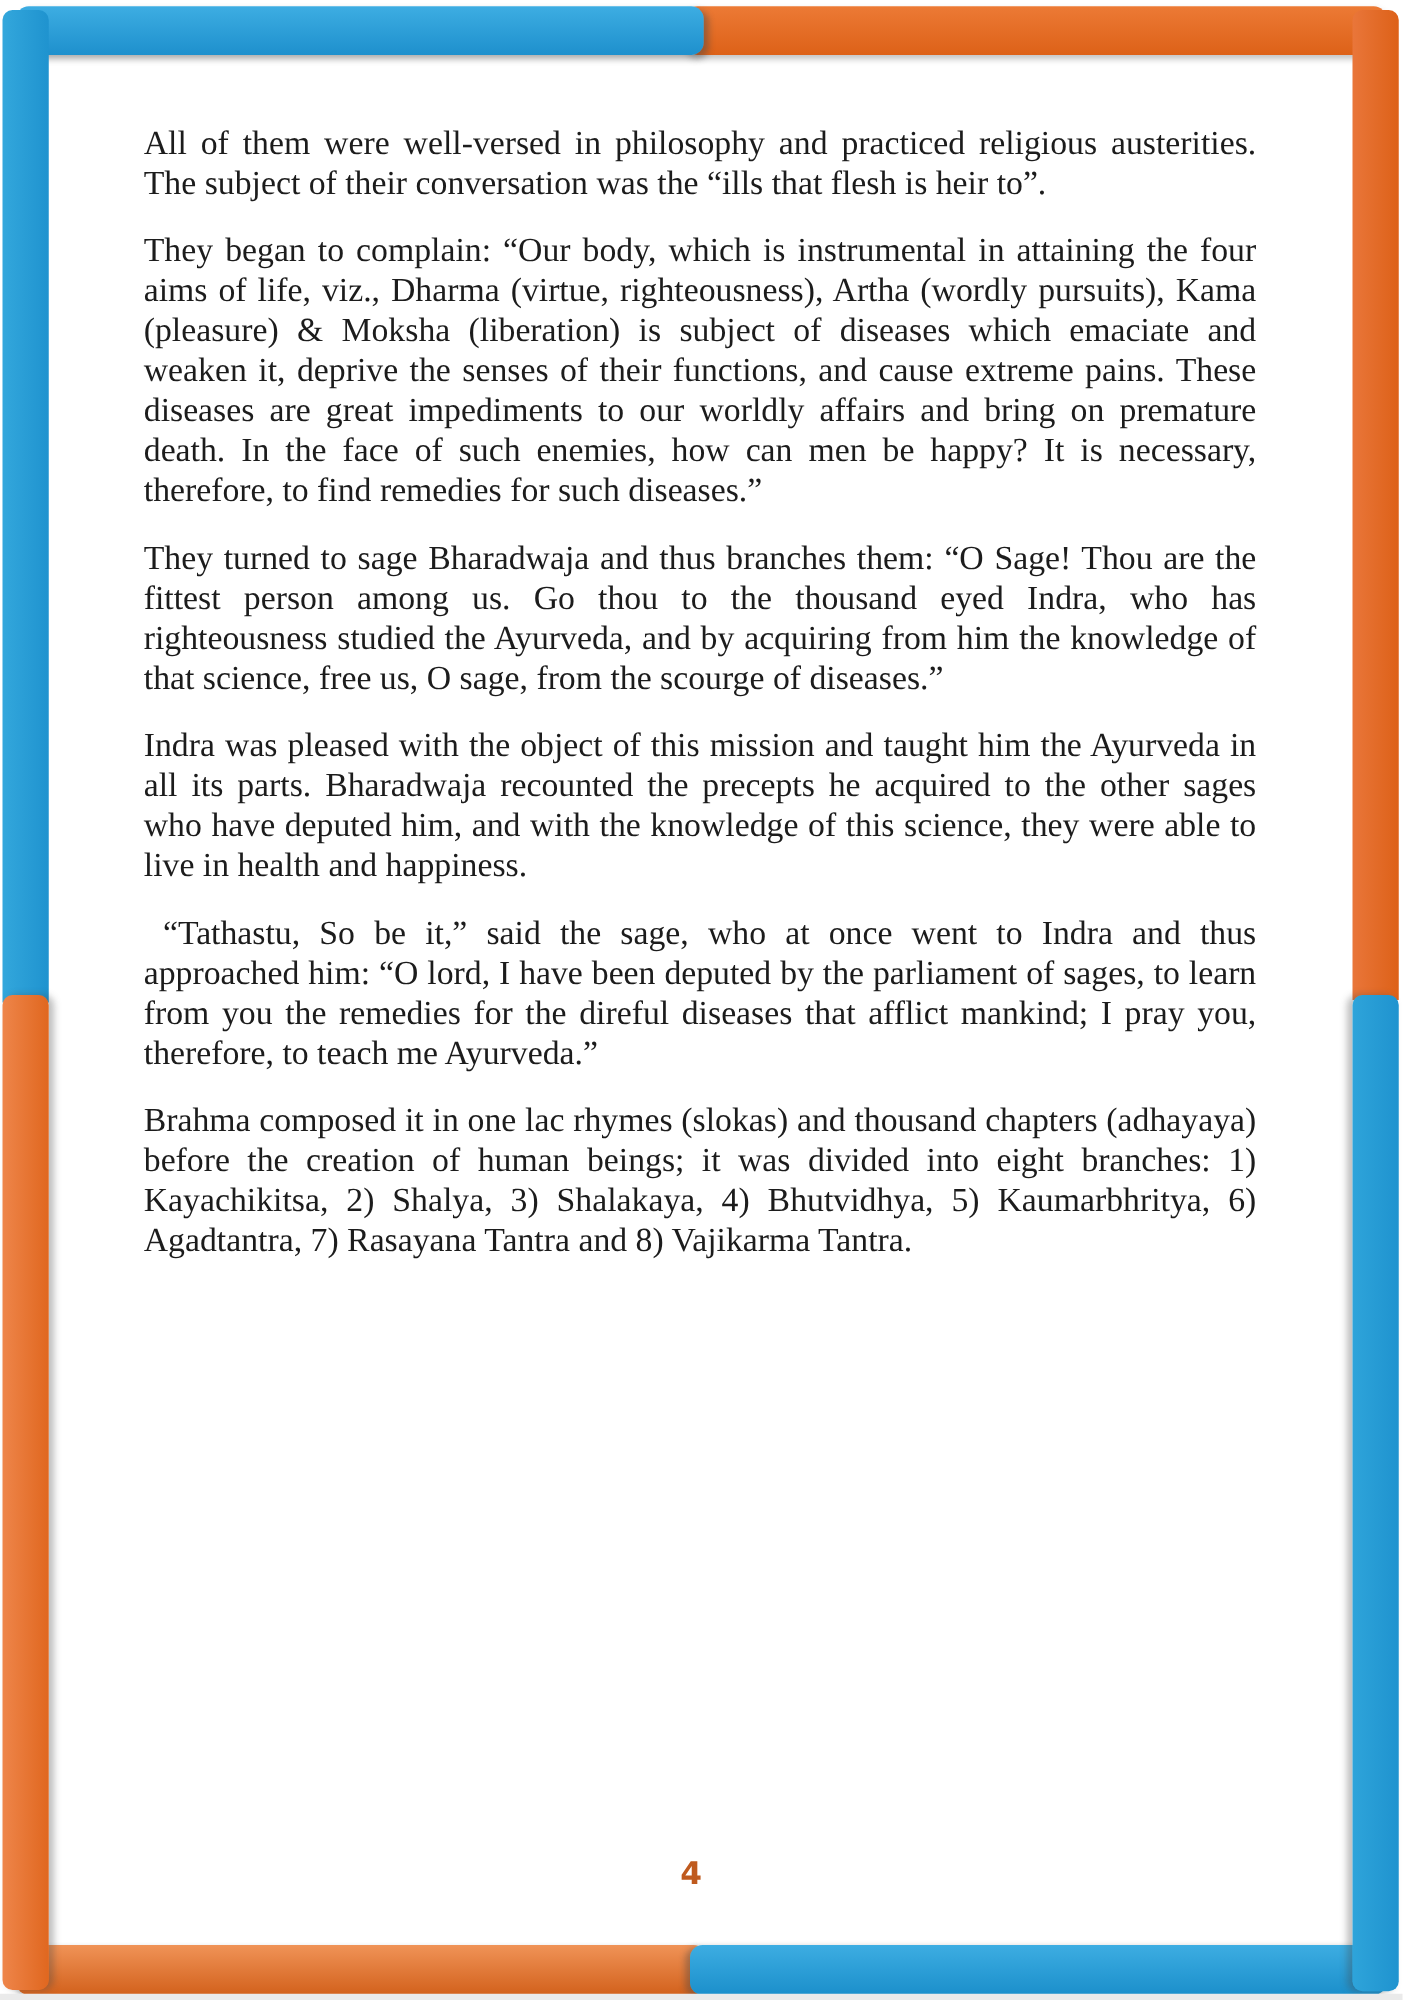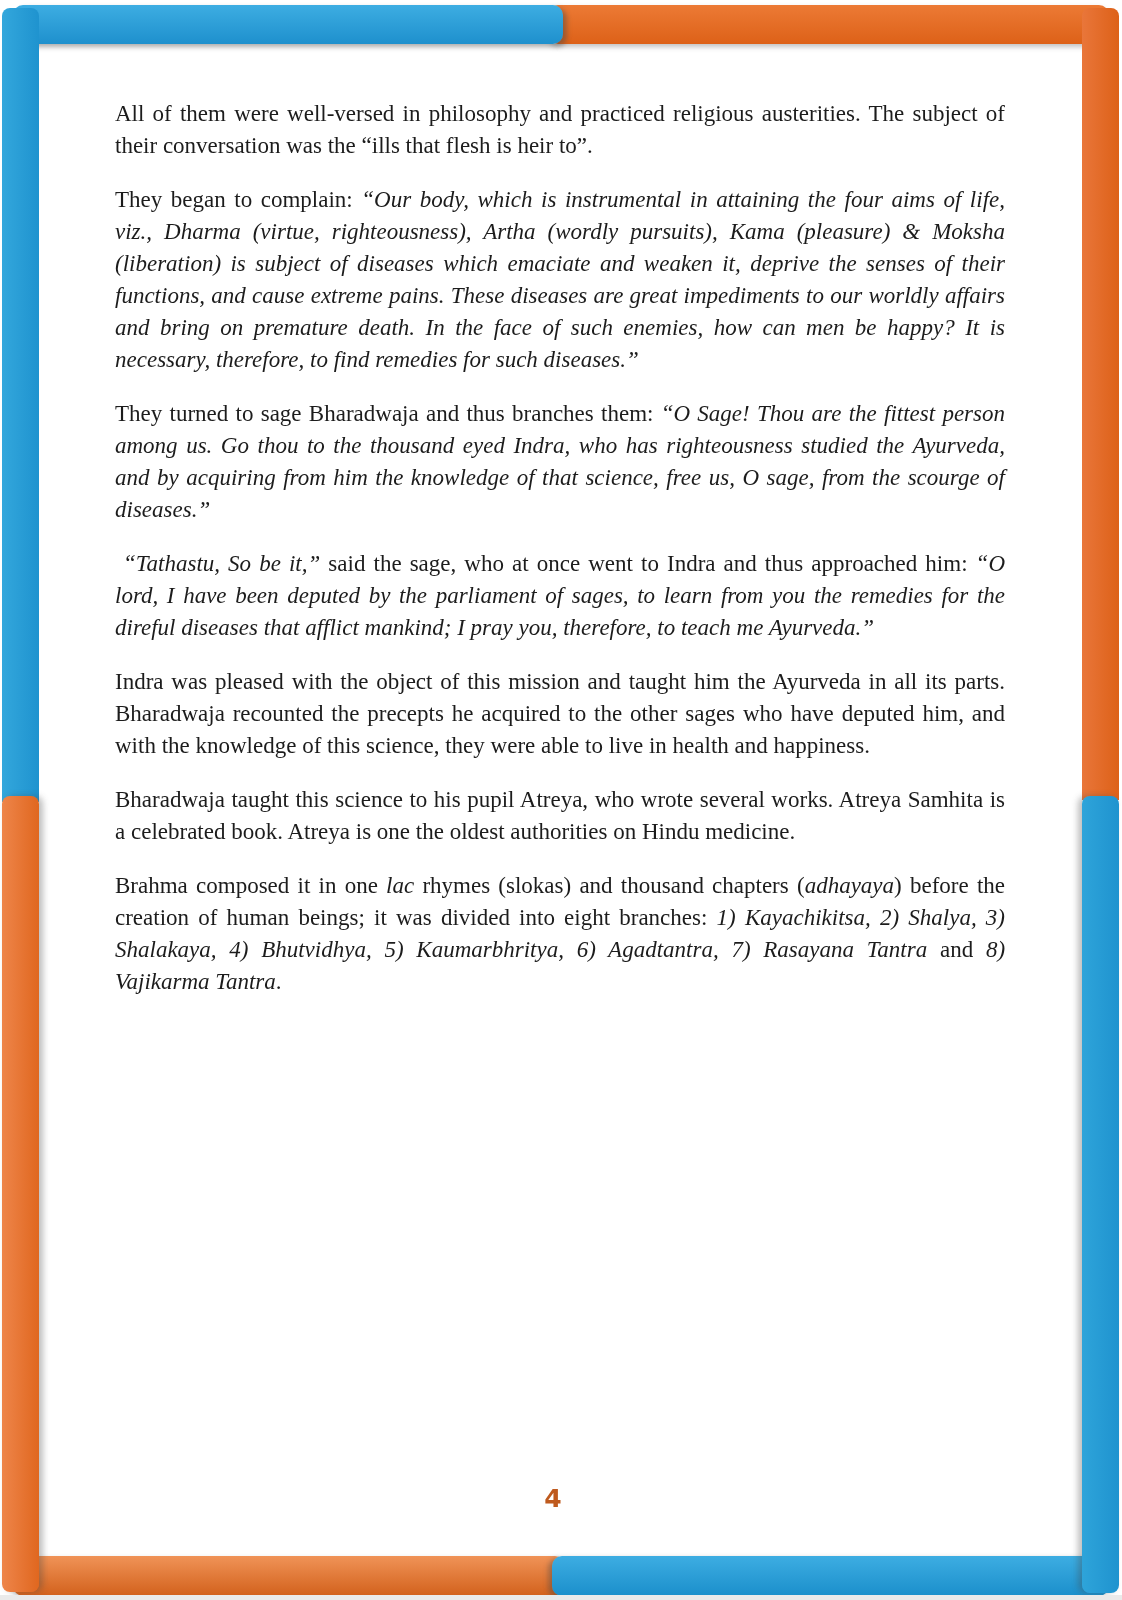--- a/index.html
+++ b/index.html
@@ -69,28 +69,28 @@
     border-radius: 8px;
     background: linear-gradient(90deg, #2ea4da, #1f93cf);
     box-shadow: -4px 0 6px rgba(70,70,70,.35);
   }
 
   
   .content {
     position: absolute;
     left: 115px; top: 98px; width: 890px;
     color: #1c1c1c;
-    font-size: 23px;
+    font-size: 27px;
     line-height: 32px;
   }
   .content p {
     margin: 0 0 22px 0;
     text-align: justify;
   }
-  .content .it { font-style: italic; }
+  .content .it { }
   .content .rg { font-style: normal; }
 
   .page-number {
     position: absolute;
     top: 1484px; left: 0; width: 1106px;
     text-align: center;
     font-family: "DejaVu Sans", sans-serif;
     font-weight: bold;
     font-size: 25px;
     color: #bf5a1e;
@@ -109,23 +109,22 @@
   <div class="bar lb-blue"></div>
   <div class="bar lb-orange"></div>
   <div class="bar rb-orange"></div>
   <div class="bar rb-blue"></div>
 
   <div class="content">
     <div>
         <p><span class="rg">All of them were well-versed in philosophy and practiced religious austerities. The subject of their conversation was the “ills that flesh is heir to”.</span></p>
         <p><span class="rg">They began to complain: </span><span class="it">“Our body, which is instrumental in attaining the four aims of life, viz., Dharma (virtue, righteousness), Artha (wordly pursuits), Kama (pleasure) &amp; Moksha (liberation) is subject of diseases which emaciate and weaken it, deprive the senses of their functions, and cause extreme pains. These diseases are great impediments to our worldly affairs and bring on premature death. In the face of such enemies, how can men be happy? It is necessary, therefore, to find remedies for such diseases.”</span></p>
         <p><span class="rg">They turned to sage Bharadwaja and thus branches them: </span><span class="it">“O Sage! Thou are the fittest person among us. Go thou to the thousand eyed Indra, who has righteousness studied the Ayurveda, and by acquiring from him the knowledge of that science, free us, O sage, from the scourge of diseases.”</span></p>
+        <p><span class="rg">Indra was pleased with the object of this mission and taught him the Ayurveda in all its parts. Bharadwaja recounted the precepts he acquired to the other sages who have deputed him, and with the knowledge of this science, they were able to live in health and happiness.</span></p>
         <p><span class="it">&nbsp;“Tathastu, So be it,”</span><span class="rg"> said the sage, who at once went to Indra and thus approached him: </span><span class="it">“O lord, I have been deputed by the parliament of sages, to learn from you the remedies for the direful diseases that afflict mankind; I pray you, therefore, to teach me Ayurveda.”</span></p>
-        <p><span class="rg">Indra was pleased with the object of this mission and taught him the Ayurveda in all its parts. Bharadwaja recounted the precepts he acquired to the other sages who have deputed him, and with the knowledge of this science, they were able to live in health and happiness.</span></p>
-        <p><span class="rg">Bharadwaja taught this science to his pupil Atreya, who wrote several works. Atreya Samhita is a celebrated book. Atreya is one the oldest authorities on Hindu medicine.</span></p>
         <p><span class="rg">Brahma composed it in one </span><span class="it">lac</span><span class="rg"> rhymes (slokas) and thousand chapters (</span><span class="it">adhayaya</span><span class="rg">) before the creation of human beings; it was divided into eight branches: </span><span class="it">1) Kayachikitsa,</span><span class="rg"> </span><span class="it">2) Shalya,</span><span class="rg"> </span><span class="it">3) Shalakaya,</span><span class="rg"> </span><span class="it">4) Bhutvidhya,</span><span class="rg"> </span><span class="it">5) Kaumarbhritya,</span><span class="rg"> </span><span class="it">6) Agadtantra,</span><span class="rg"> </span><span class="it">7) Rasayana Tantra</span><span class="rg"> and </span><span class="it">8) Vajikarma Tantra</span><span class="rg">.</span></p>
       </div>
   </div>
 
   <div class="page-number">4</div>
 
   <div class="page-edge-bottom"></div>
 </div>
 
 </body></html>

